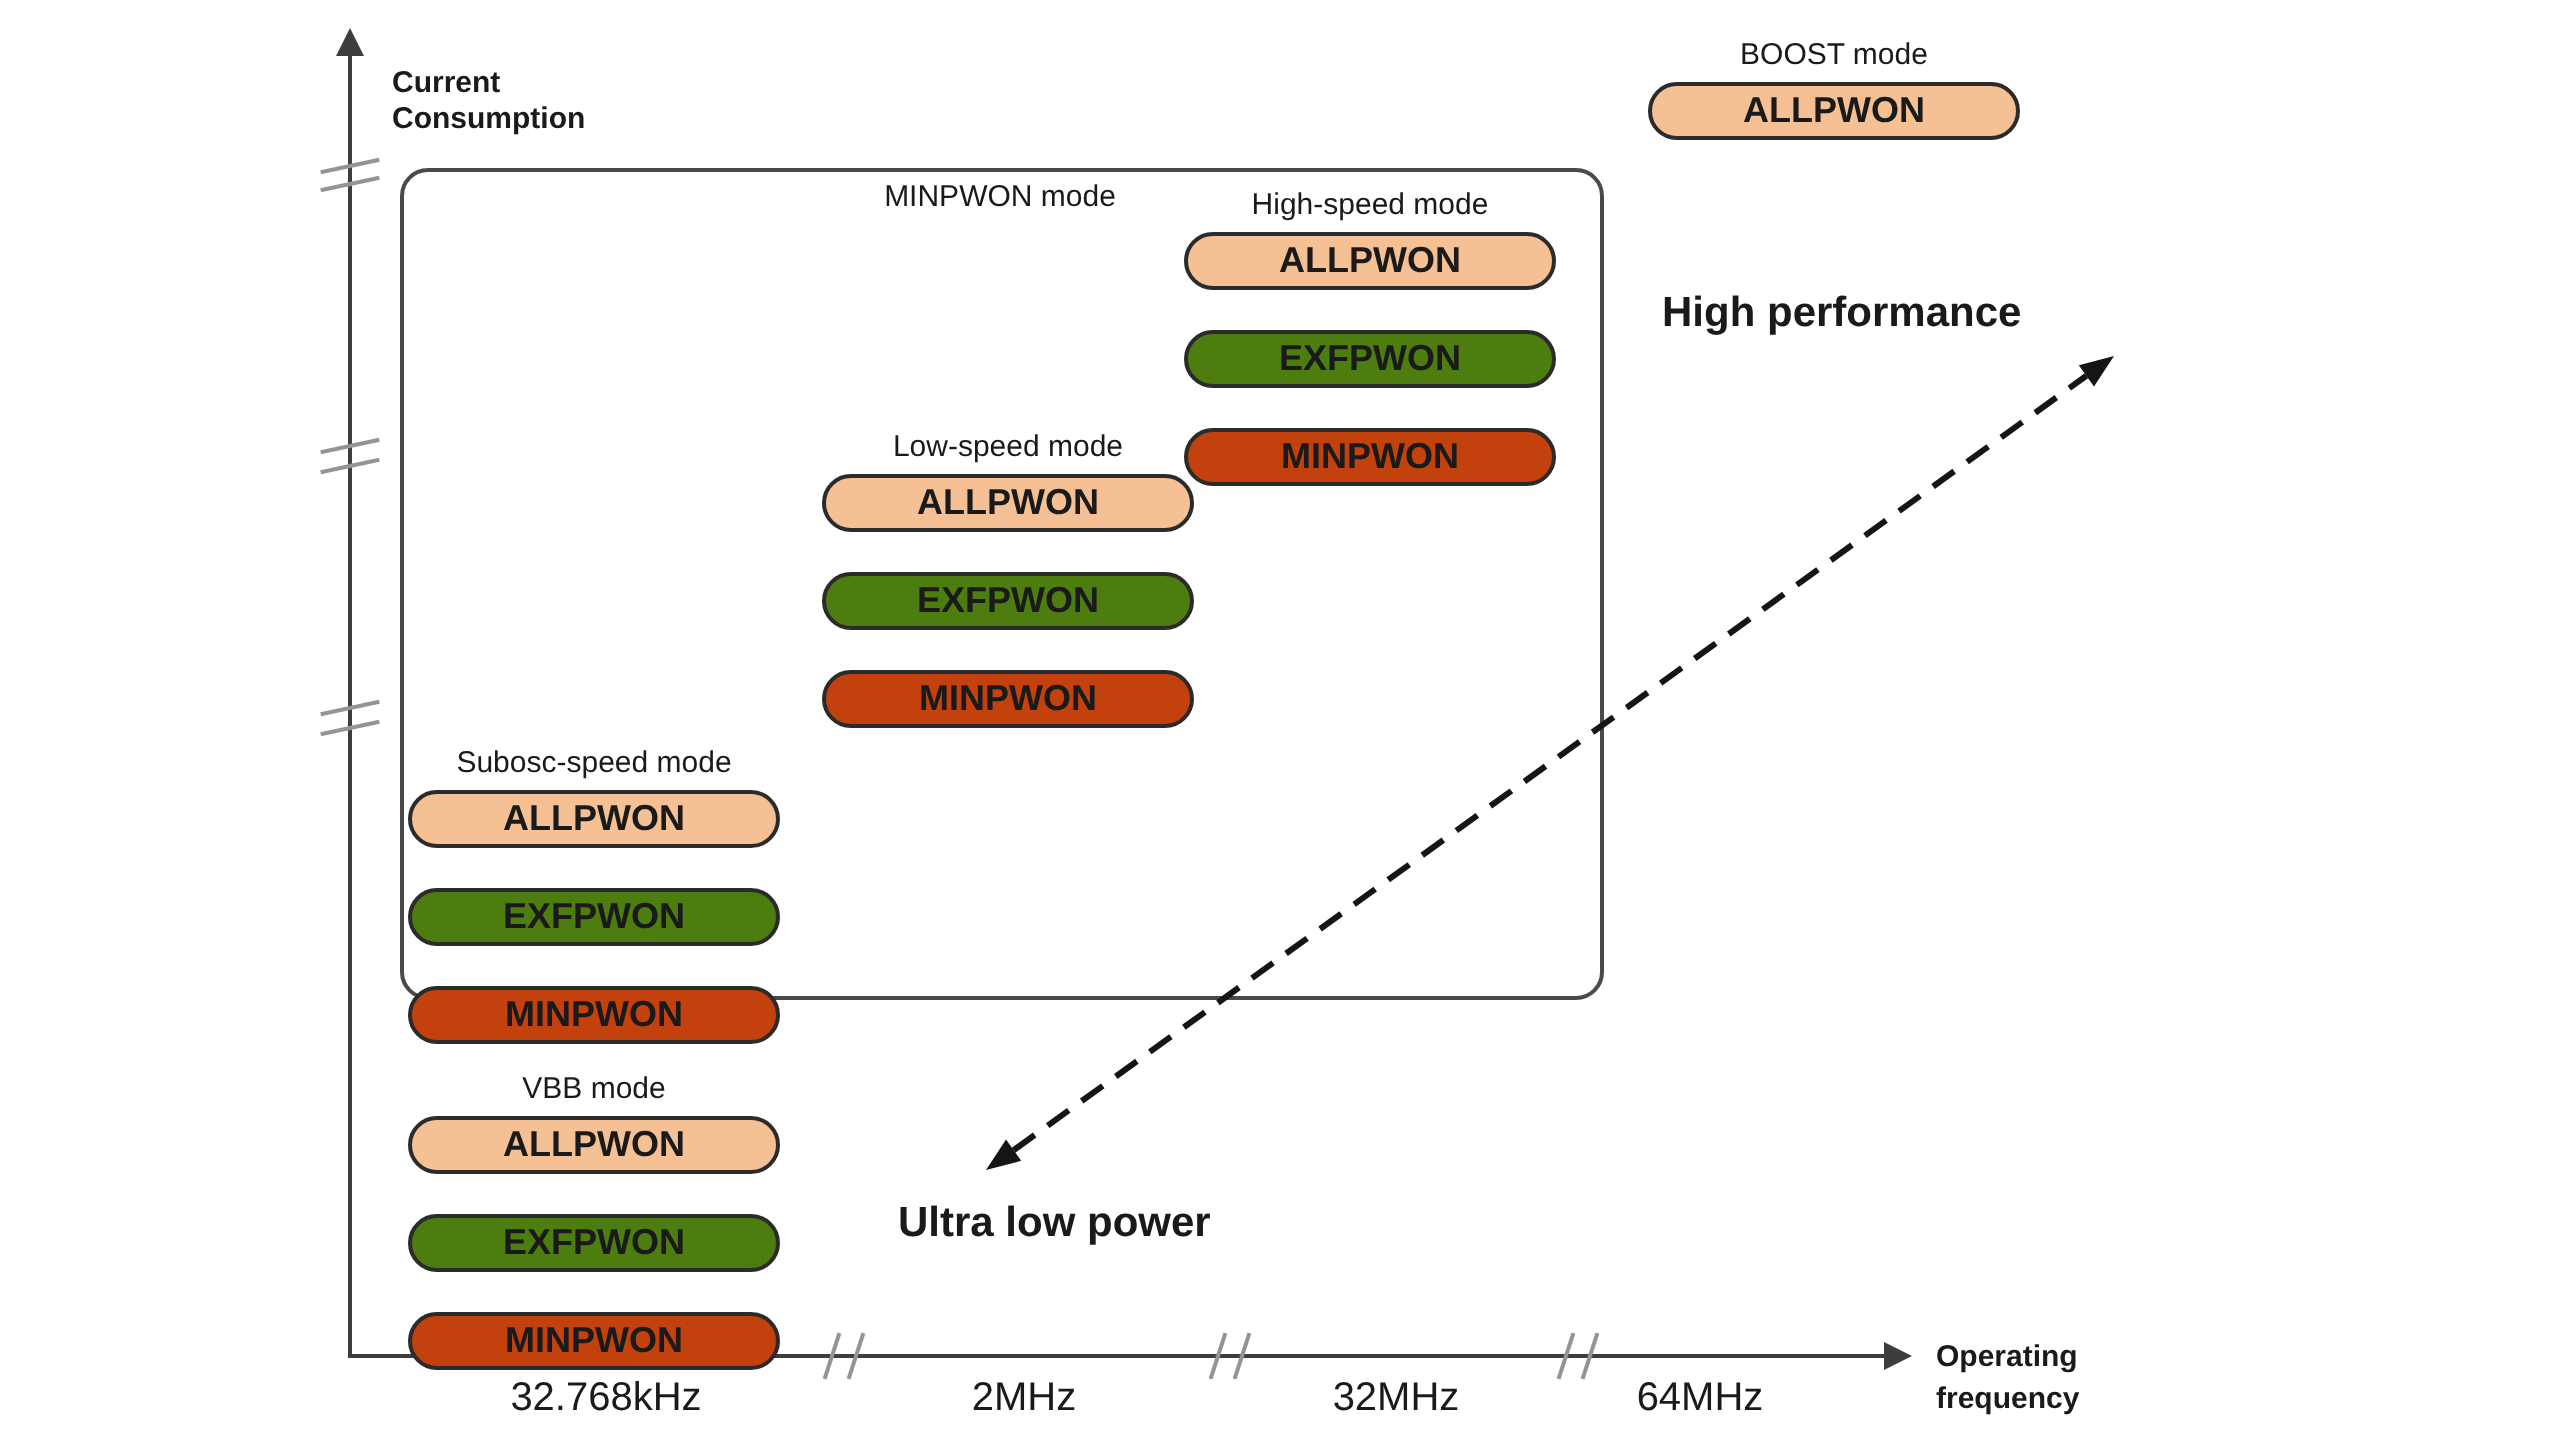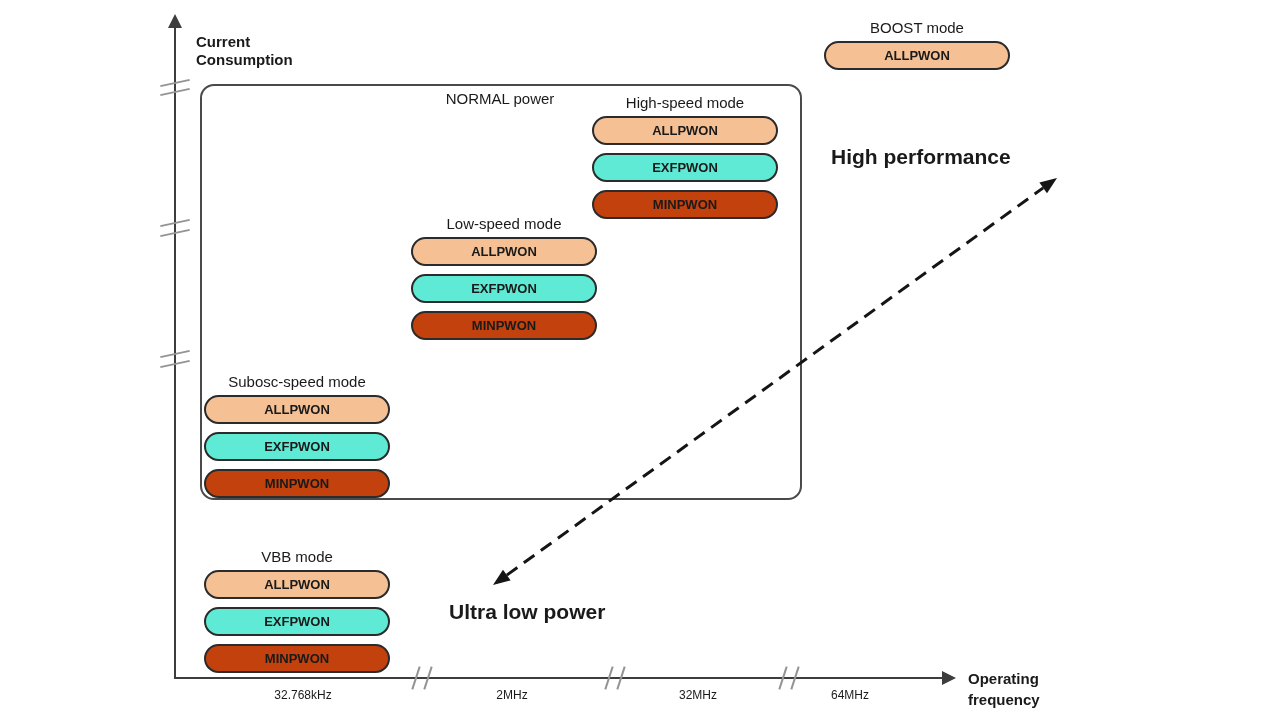--- a/index.html
+++ b/index.html
@@ -12,37 +12,37 @@
   .x-axis-line{position:absolute;left:174px;top:677px;width:772px;height:2px;background:#3d3d3d;}
   .y-arrowhead{position:absolute;left:168px;top:14px;width:0;height:0;
     border-left:7px solid transparent;border-right:7px solid transparent;border-bottom:14px solid #3d3d3d;}
   .x-arrowhead{position:absolute;left:942px;top:671px;width:0;height:0;
     border-top:7px solid transparent;border-bottom:7px solid transparent;border-left:14px solid #3d3d3d;}
   .y-break{position:absolute;left:160px;width:30px;height:2px;background:#949494;transform:rotate(-12deg);}
   .x-break{position:absolute;top:666px;width:2px;height:24px;background:#949494;transform:rotate(18deg);}
   .axis-caption{position:absolute;font-size:15px;line-height:18px;white-space:nowrap;font-weight:bold;}
   .y-caption{left:196px;top:33px;}
   .x-caption{left:968px;top:668px;line-height:21px;}
-  .tick-label{position:absolute;top:688px;width:130px;text-align:center;font-size:12px;}
+  .tick-label{position:absolute;top:688px;width:130px;text-align:center;font-size:20px;}
   
   .normal-box{position:absolute;left:200px;top:84px;width:598px;height:412px;
     border:2px solid #4a4a4a;border-radius:14px;background:transparent;}
   .normal-box-label{position:absolute;left:400px;top:90px;width:200px;text-align:center;font-size:15px;}
   
   .group{position:absolute;width:186px;display:flex;flex-direction:column;}
   .group-label{text-align:center;font-size:15px;height:18px;margin-bottom:4px;white-space:nowrap;}
-  .pill{height:25px;border:2px solid #2b2b2b;border-radius:15px;margin-bottom:8px;
-    display:flex;align-items:center;justify-content:center;font-size:13px;font-weight:bold;}
+  .pill{height:25px;border:2px solid #2b2b2b;border-radius:15px;margin-bottom:20px;
+    display:flex;align-items:center;justify-content:center;font-size:18px;font-weight:bold;}
   .pill-allpwon{background:#f5c093;}
-  .pill-exfpwon{background:#5eead4;}
+  .pill-exfpwon{background:#4d7c0f;}
   .pill-minpwon{background:#c2410c;}
   .g-highspeed{left:592px;top:94px;}
   .g-lowspeed{left:411px;top:215px;}
   .g-subosc{left:204px;top:373px;}
-  .g-vbb{left:204px;top:548px;}
+  .g-vbb{left:204px;top:536px;}
   .g-boost{left:824px;top:19px;}
   
   .annotation{position:absolute;font-size:21px;font-weight:bold;white-space:nowrap;}
   .hp-annotation{left:831px;top:145px;}
   .ulp-annotation{left:449px;top:600px;}
   .arrow-overlay{position:absolute;left:0;top:0;pointer-events:none;z-index:5;}
 </style>
 </head>
 <body>
 
@@ -72,21 +72,21 @@
   <div class="tick-label" style="left:238px">32.768kHz</div>
   <div class="tick-label" style="left:447px">2MHz</div>
   <div class="tick-label" style="left:633px">32MHz</div>
   <div class="tick-label" style="left:785px">64MHz</div>
   <div class="axis-caption x-caption">
     <div>Operating</div>
     <div>frequency</div>
   </div>
 
   <div class="normal-box"></div>
-  <div class="normal-box-label">NORMAL power</div>
+  <div class="normal-box-label">MINPWON mode</div>
 
   <div class="group g-highspeed">
     <div class="group-label">High-speed mode</div>
     <div class="pill pill-allpwon">ALLPWON</div>
     <div class="pill pill-exfpwon">EXFPWON</div>
     <div class="pill pill-minpwon">MINPWON</div>
   </div>
 
   <div class="group g-lowspeed">
     <div class="group-label">Low-speed mode</div>

